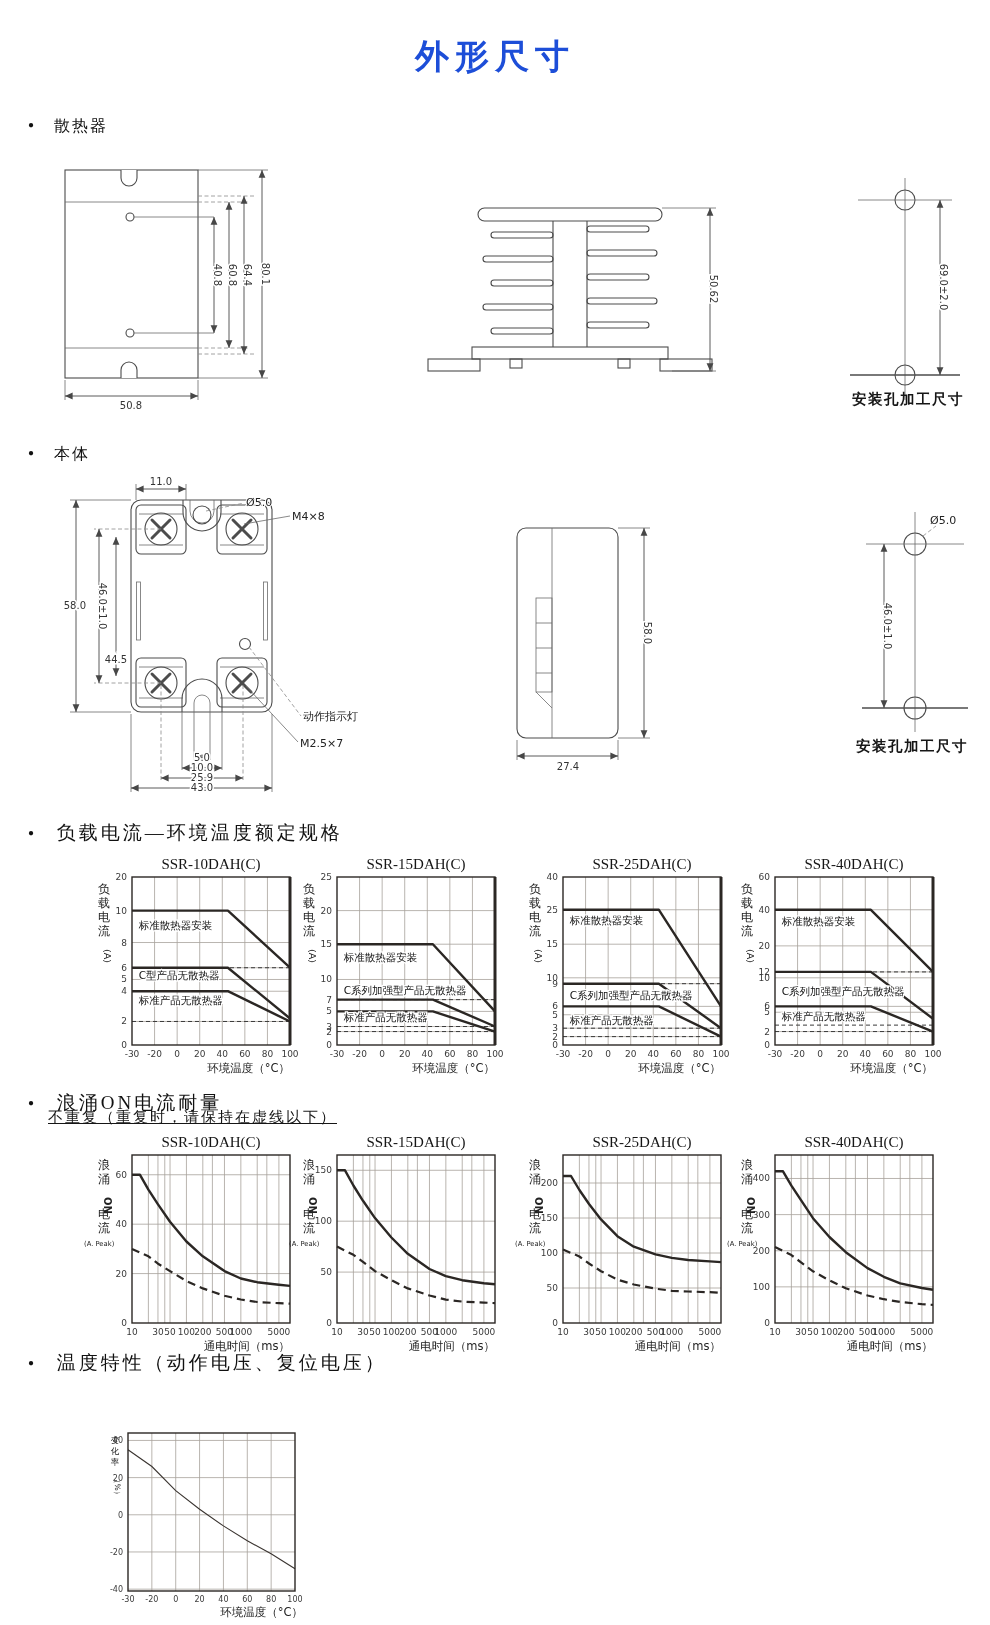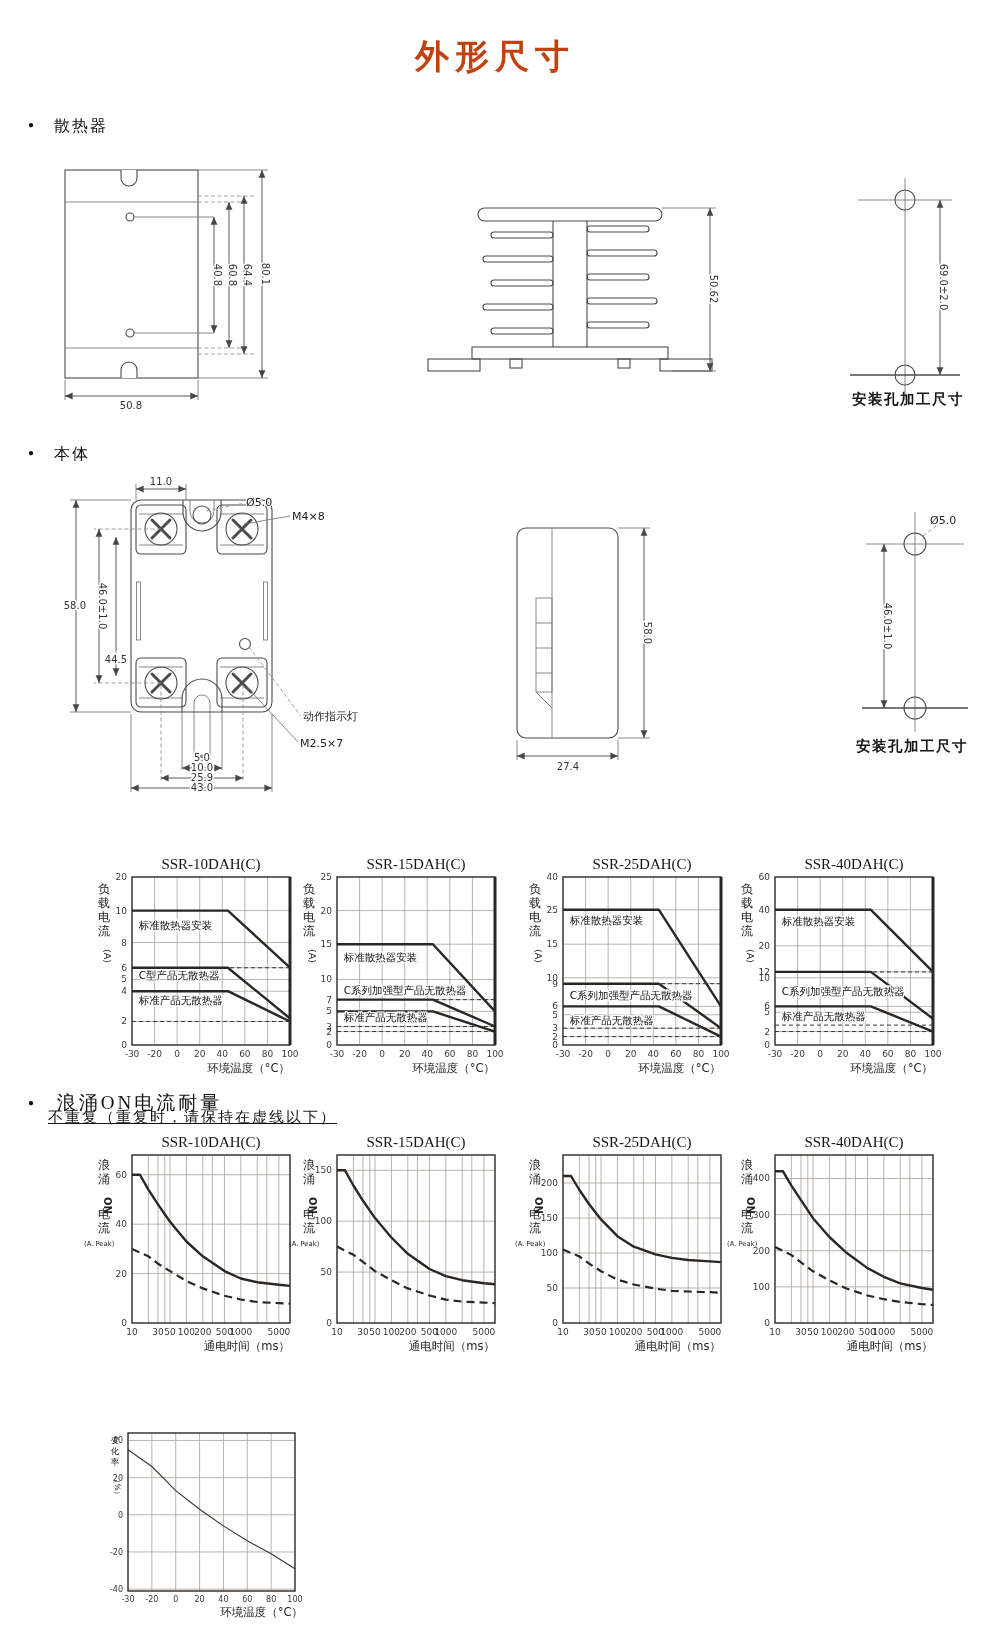--- a/index.html
+++ b/index.html
@@ -1,19 +1,19 @@
 <!DOCTYPE html>
 <html><head>
 <meta charset="utf-8">
 <style>
   html,body{margin:0;padding:0;background:#fff;}
   .page{position:relative;width:990px;height:1625px;background:#ffffff;overflow:hidden;
         font-family:"DejaVu Sans","Liberation Sans",sans-serif;color:#222;}
   .page-title{position:absolute;top:34px;left:0;width:100%;text-align:center;margin:0;
-        font-size:34px;font-weight:bold;letter-spacing:6px;color:#c2410c;
+        font-size:34px;font-weight:bold;letter-spacing:6px;color:#1d4ed8;
         font-family:"DejaVu Sans",sans-serif;}
   .sec{position:absolute;left:28px;font-family:"Liberation Serif",serif;color:#111;
         font-size:16px;letter-spacing:2px;white-space:nowrap;text-align:center;}
   .sec .bullet{font-size:10px;vertical-align:3px;margin-right:12px;color:#111;}
   .sec-lg{font-size:19px;letter-spacing:3px;}
   .subnote{position:absolute;left:48px;font-family:"Liberation Serif",serif;font-size:15px;
         letter-spacing:2px;color:#161616;white-space:nowrap;}
   svg{position:absolute;}
   svg text{font-family:"DejaVu Sans","Liberation Sans",sans-serif;}
   
@@ -262,20 +262,24 @@
       <circle cx="915" cy="238" r="11" class="dln"></circle>
       <line x1="862" y1="238" x2="968" y2="238" class="dln2"></line>
       <line x1="923" y1="66" x2="936" y2="56" class="dashln"></line>
       <text x="930" y="54" class="lab">Ø5.0</text>
       <line x1="884" y1="74" x2="884" y2="238" class="dimln" marker-start="url(#ar2)" marker-end="url(#ar2)"></line>
       <text x="884" y="156" class="dim" text-anchor="middle" transform="rotate(90 884 156)">46.0±1.0</text>
       <text x="912" y="281" class="cap" text-anchor="middle">安装孔加工尺寸</text>
     </g>
   </svg>
 
+  <div class="sec sec-lg" style="top:820px;">
+    <span class="bullet">●</span>
+    <span>负载电流—环境温度额定规格</span>
+  </div>
 
   <svg style="left:57px;top:855px" width="250" height="222">
       <text x="154" y="14" class="t-title" text-anchor="middle">SSR-10DAH(C)</text>
       <line x1="97.57142857142857" y1="22" x2="97.57142857142857" y2="190" class="grid"></line>
       <line x1="120.14285714285714" y1="22" x2="120.14285714285714" y2="190" class="grid"></line>
       <line x1="142.71428571428572" y1="22" x2="142.71428571428572" y2="190" class="grid"></line>
       <line x1="165.28571428571428" y1="22" x2="165.28571428571428" y2="190" class="grid"></line>
       <line x1="187.85714285714286" y1="22" x2="187.85714285714286" y2="190" class="grid"></line>
       <line x1="210.42857142857142" y1="22" x2="210.42857142857142" y2="190" class="grid"></line>
       <text x="70" y="25" class="t-tick" text-anchor="end">20</text>
@@ -634,20 +638,24 @@
       <text x="221.89081723124497" y="202" class="t-tick" text-anchor="middle">5000</text>
       <text x="233" y="217" class="t-axlab" text-anchor="end">通电时间（ms）</text>
       <text x="47" y="36" class="t-ylch" text-anchor="middle">浪</text>
       <text x="47" y="50" class="t-ylch" text-anchor="middle">涌</text>
       <text x="47" y="64" transform="rotate(90 47 64)" class="t-on" text-anchor="start">ON</text>
       <text x="47" y="85" class="t-ylch" text-anchor="middle">电</text>
       <text x="47" y="99" class="t-ylch" text-anchor="middle">流</text>
       <text x="27" y="113" class="t-peak" text-anchor="start">(A. Peak)</text>
     </svg>
 
+  <div class="sec sec-lg" style="top:1350px;">
+    <span class="bullet">●</span>
+    <span>温度特性（动作电压、复位电压）</span>
+  </div>
 
   <svg style="left:40px;top:1375px" width="320" height="250">
       <line x1="111.85714285714286" y1="58" x2="111.85714285714286" y2="216" class="grid"></line>
       <line x1="135.71428571428572" y1="58" x2="135.71428571428572" y2="216" class="grid"></line>
       <line x1="159.57142857142856" y1="58" x2="159.57142857142856" y2="216" class="grid"></line>
       <line x1="183.42857142857142" y1="58" x2="183.42857142857142" y2="216" class="grid"></line>
       <line x1="207.28571428571428" y1="58" x2="207.28571428571428" y2="216" class="grid"></line>
       <line x1="231.14285714285714" y1="58" x2="231.14285714285714" y2="216" class="grid"></line>
       <line x1="88" y1="65.43529411764706" x2="255" y2="65.43529411764706" class="grid"></line>
       <text x="83" y="68.43529411764706" class="t-tick2" text-anchor="end">40</text>

